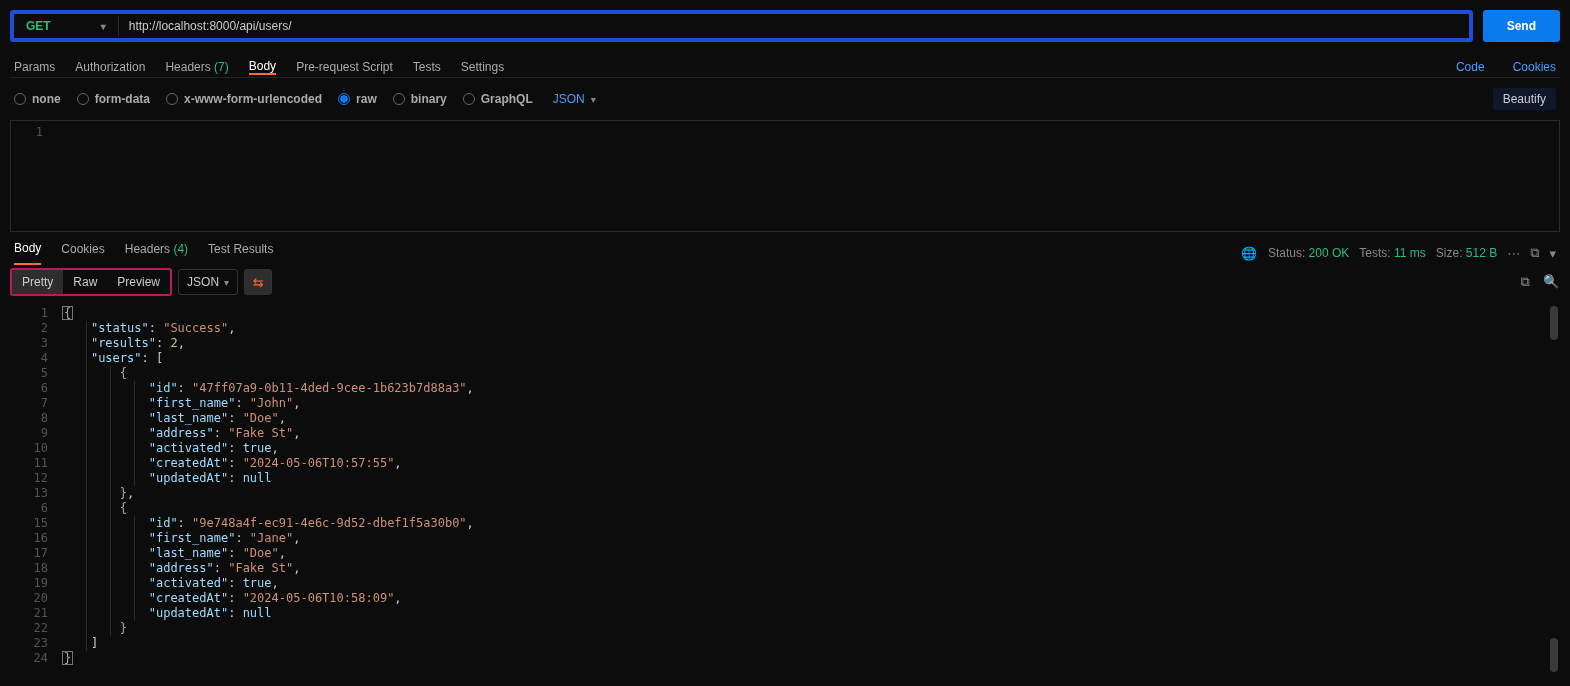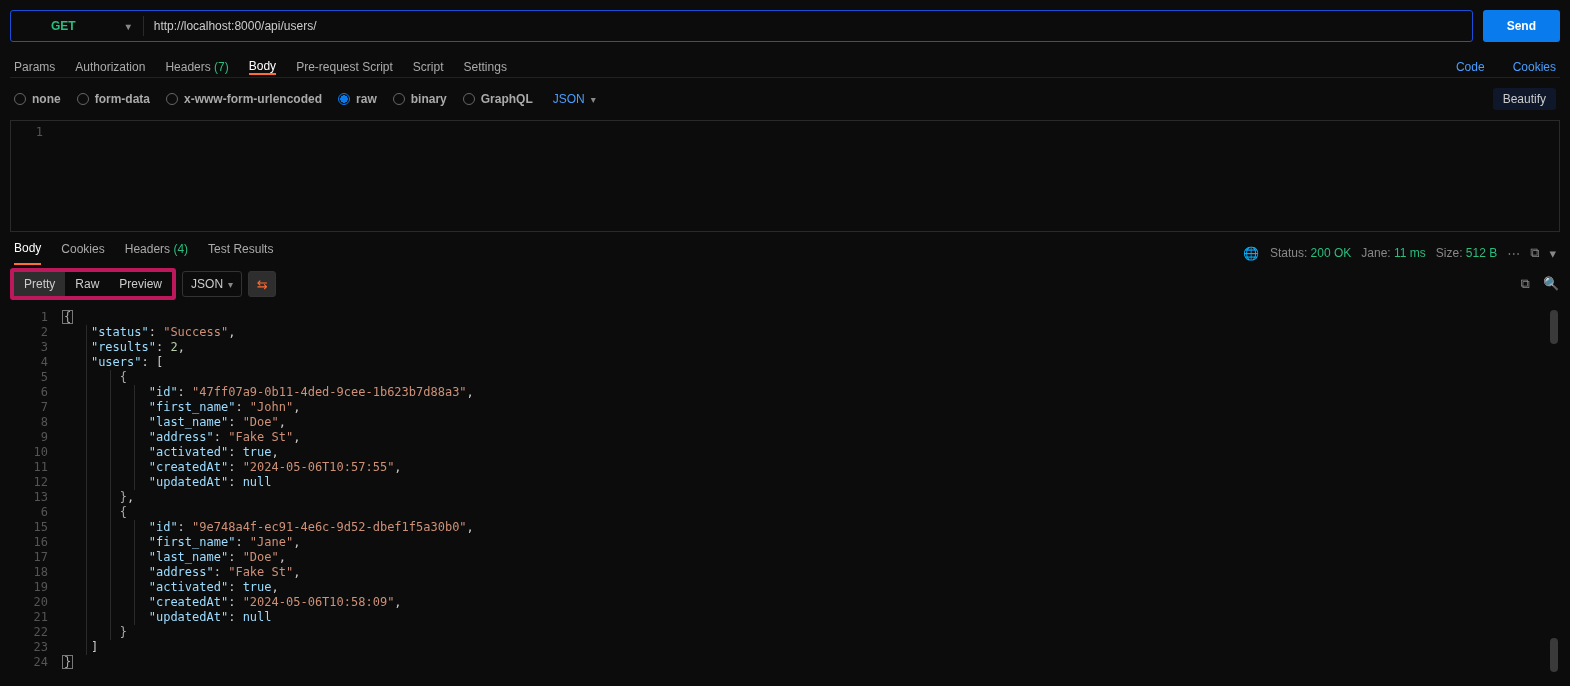--- a/index.html
+++ b/index.html
@@ -9,21 +9,21 @@
   color: #aaa;
   font-size: 12px;
   width: 1570px;
   height: 686px;
   overflow: hidden;
 }
 .container { padding: 10px; display: flex; flex-direction: column; height: 100%; }
 
 
 .url-row { display: flex; gap: 10px; height: 32px; }
-.url-box { flex: 1; border: 1px solid #1d4ed8; border-radius: 3px; display: flex; align-items: center; padding-left: 28px; }
+.url-box { flex: 1; border: 4px solid #1d4ed8; border-radius: 3px; display: flex; align-items: center; }
 .method { color: #2bbd7e; font-weight: 600; padding: 0 12px; font-size: 12px; cursor: pointer; display: flex; align-items: center; gap: 50px; }
 .chev { color: #888; font-size: 10px; }
 .url-sep { width: 1px; height: 20px; background: #2a2a2a; }
 .url-input { flex: 1; background: transparent; border: none; color: #ccc; font-size: 12px; padding: 0 10px; outline: none; }
 .send-btn { background: #097bed; color: #fff; border: none; padding: 0 24px; font-size: 12px; font-weight: 600; border-radius: 3px; cursor: pointer; }
 
 
 .req-tabs { display: flex; align-items: center; gap: 20px; padding: 8px 4px 0 4px; border-bottom: 1px solid #222; height: 30px; margin-top: 6px; }
 .req-tab { color: #aaa; cursor: pointer; font-size: 12px; }
 .req-tab.active { color: #fff; border-bottom: 2px solid #ff6c37; }
@@ -48,21 +48,21 @@
 
 .res-tabs { display: flex; align-items: center; gap: 20px; padding: 12px 4px 0 4px; height: 30px; }
 .res-tab { color: #aaa; cursor: pointer; font-size: 12px; padding-bottom: 8px; }
 .res-tab.active { color: #fff; border-bottom: 2px solid #ff6c37; }
 .res-right { margin-left: auto; display: flex; align-items: center; gap: 10px; color: #888; }
 .stat-val { color: #2bbd7e; }
 .icon-btn { color: #888; cursor: pointer; font-size: 13px; }
 
 
 .res-toolbar { display: flex; align-items: center; gap: 6px; padding: 6px 0; }
-.seg { display: flex; border: 4px solid #be185d; border-radius: 3px; overflow: hidden; }
+.seg { display: flex; border: 2px solid #be185d; border-radius: 3px; overflow: hidden; }
 .seg-btn { background: transparent; color: #ccc; border: none; padding: 5px 10px; font-size: 12px; cursor: pointer; }
 .seg-btn.active { background: #2e2e2e; }
 .json-dd { border: 1px solid #333; border-radius: 3px; background: transparent; color: #ccc; padding: 5px 8px; font-size: 12px; cursor: pointer; display: flex; align-items: center; gap: 5px; }
 .wrap-btn { background: #2e2e2e; border: 1px solid #333; border-radius: 3px; width: 28px; height: 26px; display:flex; align-items:center; justify-content:center; cursor:pointer; }
 .wrap-icon { color: #ff6c37; font-size: 13px; }
 .tool-right { margin-left: auto; display: flex; gap: 14px; }
 
 
 .res-body { flex: 1; display: flex; font-family: "SF Mono", Menlo, Consolas, monospace; font-size: 12px; overflow: auto; position: relative; }
 .res-gutter { width: 46px; text-align: right; color: #555; padding: 4px 8px 4px 0; user-select: none; }
@@ -96,21 +96,21 @@
 
   <div class="req-tabs">
     <div class="req-tab">Params</div>
     <div class="req-tab">Authorization</div>
     <div class="req-tab">
       <span>Headers</span>
       <span class="count">(7)</span>
     </div>
     <div class="req-tab active">Body</div>
     <div class="req-tab">Pre-request Script</div>
-    <div class="req-tab">Script</div>
+    <div class="req-tab">Tests</div>
     <div class="req-tab">Settings</div>
     <div class="req-tabs-right">
       <span class="link">Code</span>
       <span class="link">Cookies</span>
     </div>
   </div>
 
   <div class="body-types">
     <label class="radio-item">
         <span class="radio"></span>
@@ -154,21 +154,21 @@
     <div class="res-tab active">Body</div>
     <div class="res-tab">Cookies</div>
     <div class="res-tab">
       <span>Headers</span>
       <span class="count">(4)</span>
     </div>
     <div class="res-tab">Test Results</div>
     <div class="res-right">
       <span class="icon-btn">🌐</span>
       <span><span>Status:</span> <span class="stat-val">200 OK</span></span>
-      <span><span>Jane:</span> <span class="stat-val">11 ms</span></span>
+      <span><span>Tests:</span> <span class="stat-val">11 ms</span></span>
       <span><span>Size:</span> <span class="stat-val">512 B</span></span>
       <span class="icon-btn">⋯</span>
       <span class="icon-btn">⧉</span>
       <span class="icon-btn">▾</span>
     </div>
   </div>
 
   <div class="res-toolbar">
     <div class="seg">
       <button class="seg-btn active">Pretty</button>

